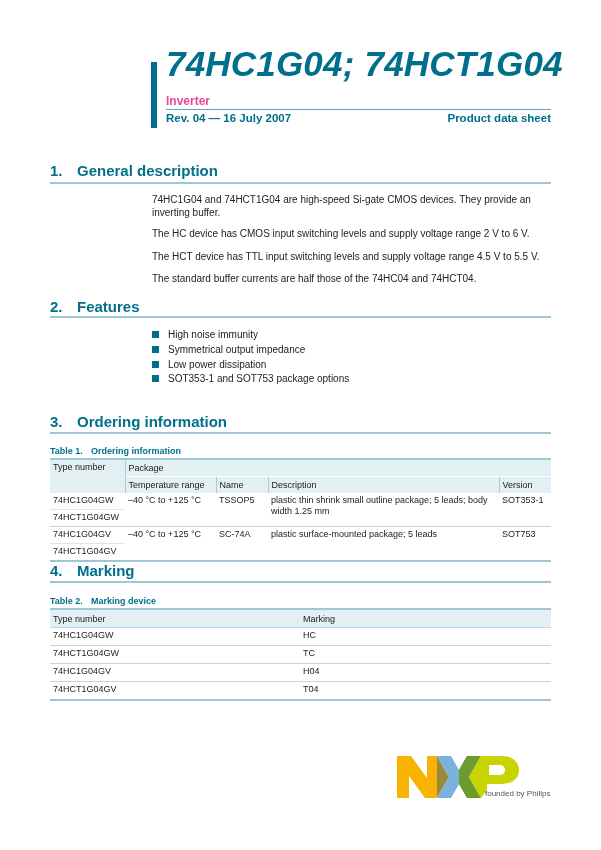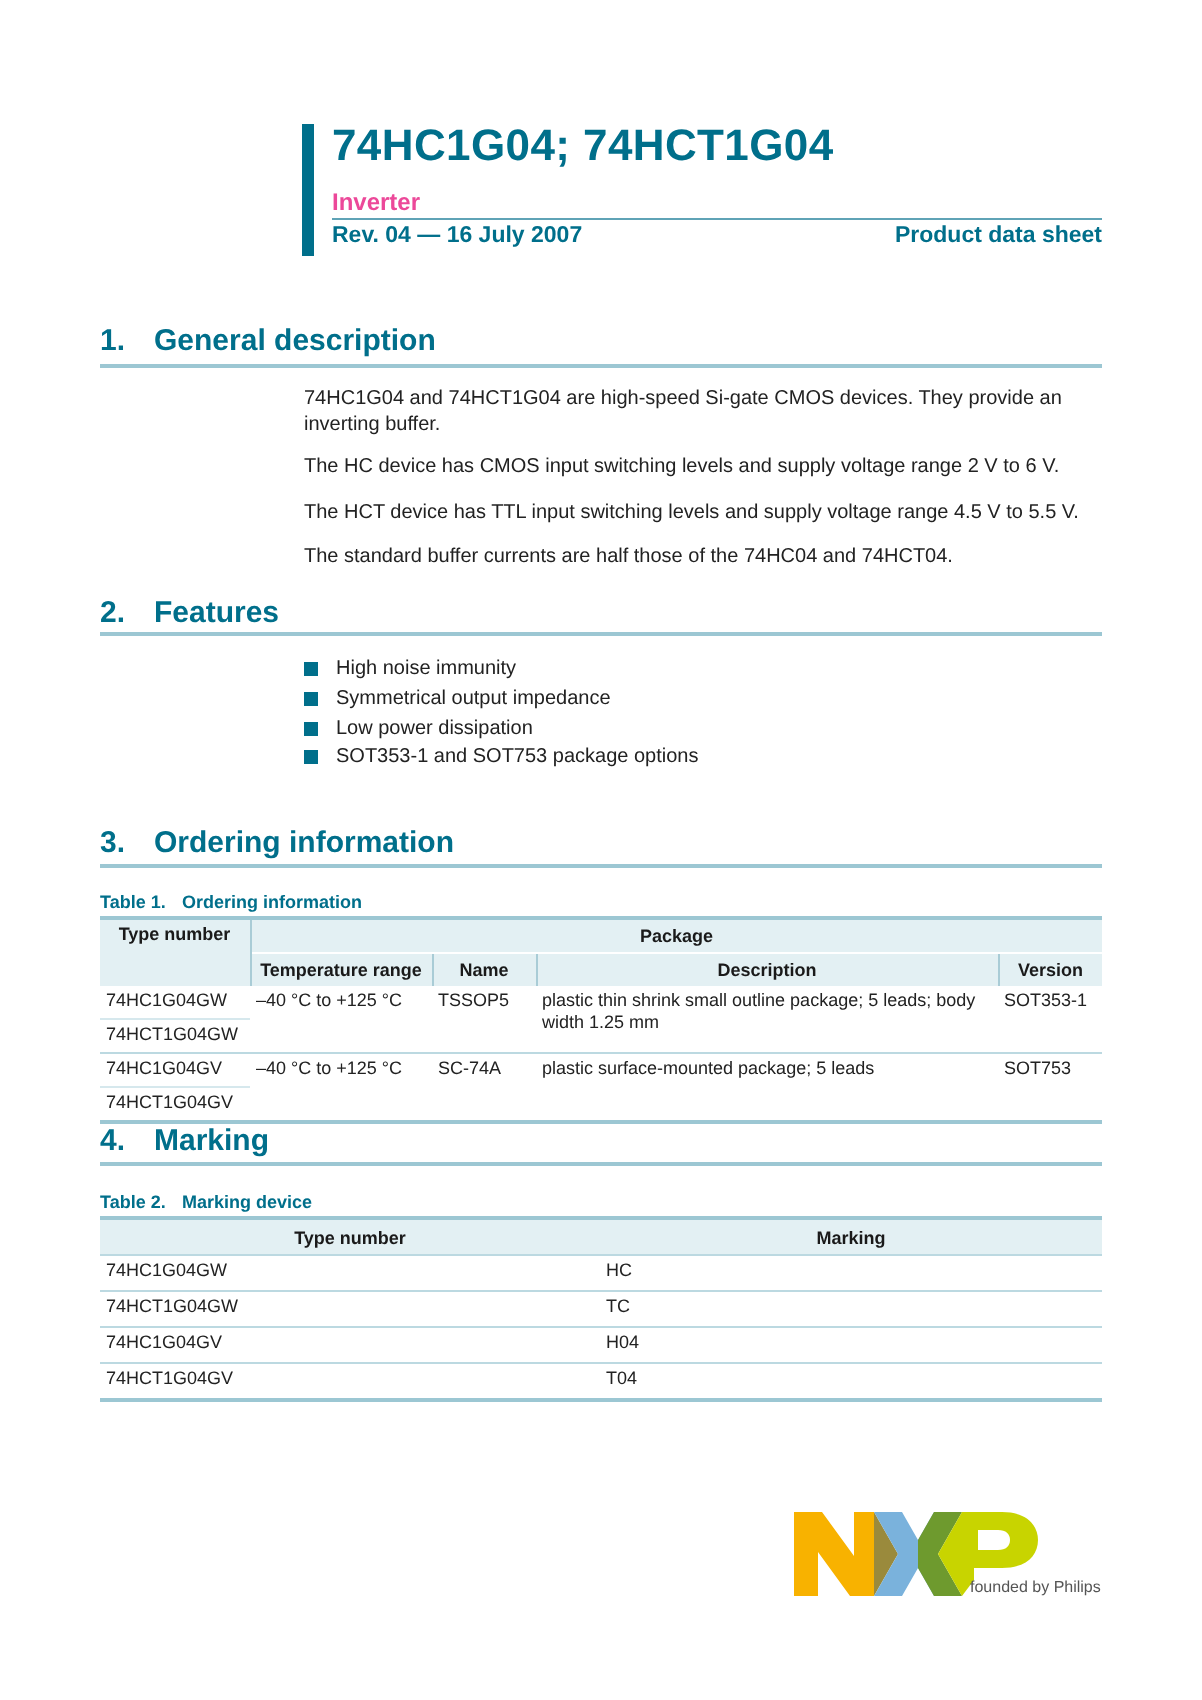--- a/index.html
+++ b/index.html
@@ -1,39 +1,39 @@
 <!DOCTYPE html>
 <html><head>
 <meta charset="utf-8">
 <style>
   html, body { margin: 0; padding: 0; background: #ffffff; }
   body { width: 601px; height: 850px; position: relative; overflow: hidden;
          font-family: "Liberation Sans", sans-serif; color: #1a1a1a; }
   .header-bar { position: absolute; left: 151px; top: 62px; width: 6px; height: 66px; background: #006f8b; }
-  .doc-title { position: absolute; left: 166px; top: 60px; font-size: 22px; font-weight: bold; color: #006f8b; letter-spacing: 0.2px; white-space: nowrap; }
+  .doc-title { position: absolute; left: 166px; top: 44px; font-size: 35px; font-weight: bold; color: #006f8b; letter-spacing: 0.2px; white-space: nowrap; font-style: italic; }
   .doc-subtitle { position: absolute; left: 166px; top: 94px; font-size: 12px; font-weight: bold; color: #ec4899; }
   .header-rule { position: absolute; left: 166px; top: 109px; width: 385px; height: 1px; background: #5fa3b6; }
   .doc-rev { position: absolute; left: 166px; top: 112px; font-size: 11.5px; font-weight: bold; color: #006f8b; }
   .doc-type { position: absolute; right: 50px; top: 112px; font-size: 11.5px; font-weight: bold; color: #006f8b; }
 
   .section-title { position: absolute; left: 50px; font-size: 15px; font-weight: bold; color: #006f8b; white-space: nowrap; }
   .section-title .num { display: inline-block; width: 27px; }
   .section-rule { position: absolute; left: 50px; width: 501px; height: 2px; background: #9cc7d3; }
 
   .para { position: absolute; left: 152px; width: 400px; font-size: 10px; line-height: 13px; color: #222; }
 
   .features { position: absolute; left: 152px; top: 328px; margin: 0; padding: 0; list-style: none; }
   .features li { font-size: 10px; line-height: 14.8px; height: 14.8px; color: #222; position: relative; padding-left: 16px; }
   .features li .bullet { position: absolute; left: 0; top: 3px; width: 7px; height: 7px; background: #006f8b; }
 
   .table-caption { position: absolute; left: 50px; font-size: 9px; font-weight: bold; color: #006f8b; white-space: nowrap; }
   .table-caption .tnum { display: inline-block; width: 41px; }
 
   table.dt { position: absolute; left: 50px; width: 501px; border-collapse: collapse; font-size: 9px; color: #222; }
-  table.dt th { text-align: center; font-weight: bold; background: #e3f0f3; padding: 2px 3px; color: #1a1a1a; }
+  table.dt th { text-align: left; font-weight: normal; background: #e3f0f3; padding: 2px 3px; color: #1a1a1a; }
   table.dt td { text-align: left; padding: 2px 3px; vertical-align: top; }
   table.dt .vsep { border-left: 1px solid #a9ccd6; }
 
   #t1 { top: 458px; border-top: 2px solid #9cc7d3; border-bottom: 2px solid #9cc7d3; }
   #t1 th { height: 12px; }
   #t1 tr.r-head2 th { border-top: 1px solid #ffffff; }
   #t1 tr.grp-end td { border-bottom: 1px solid #bcd9e1; }
   #t1 td { height: 12px; line-height: 11px; }
 
   #t2 { top: 608px; border-top: 2px solid #9cc7d3; border-bottom: 2px solid #9cc7d3; }

